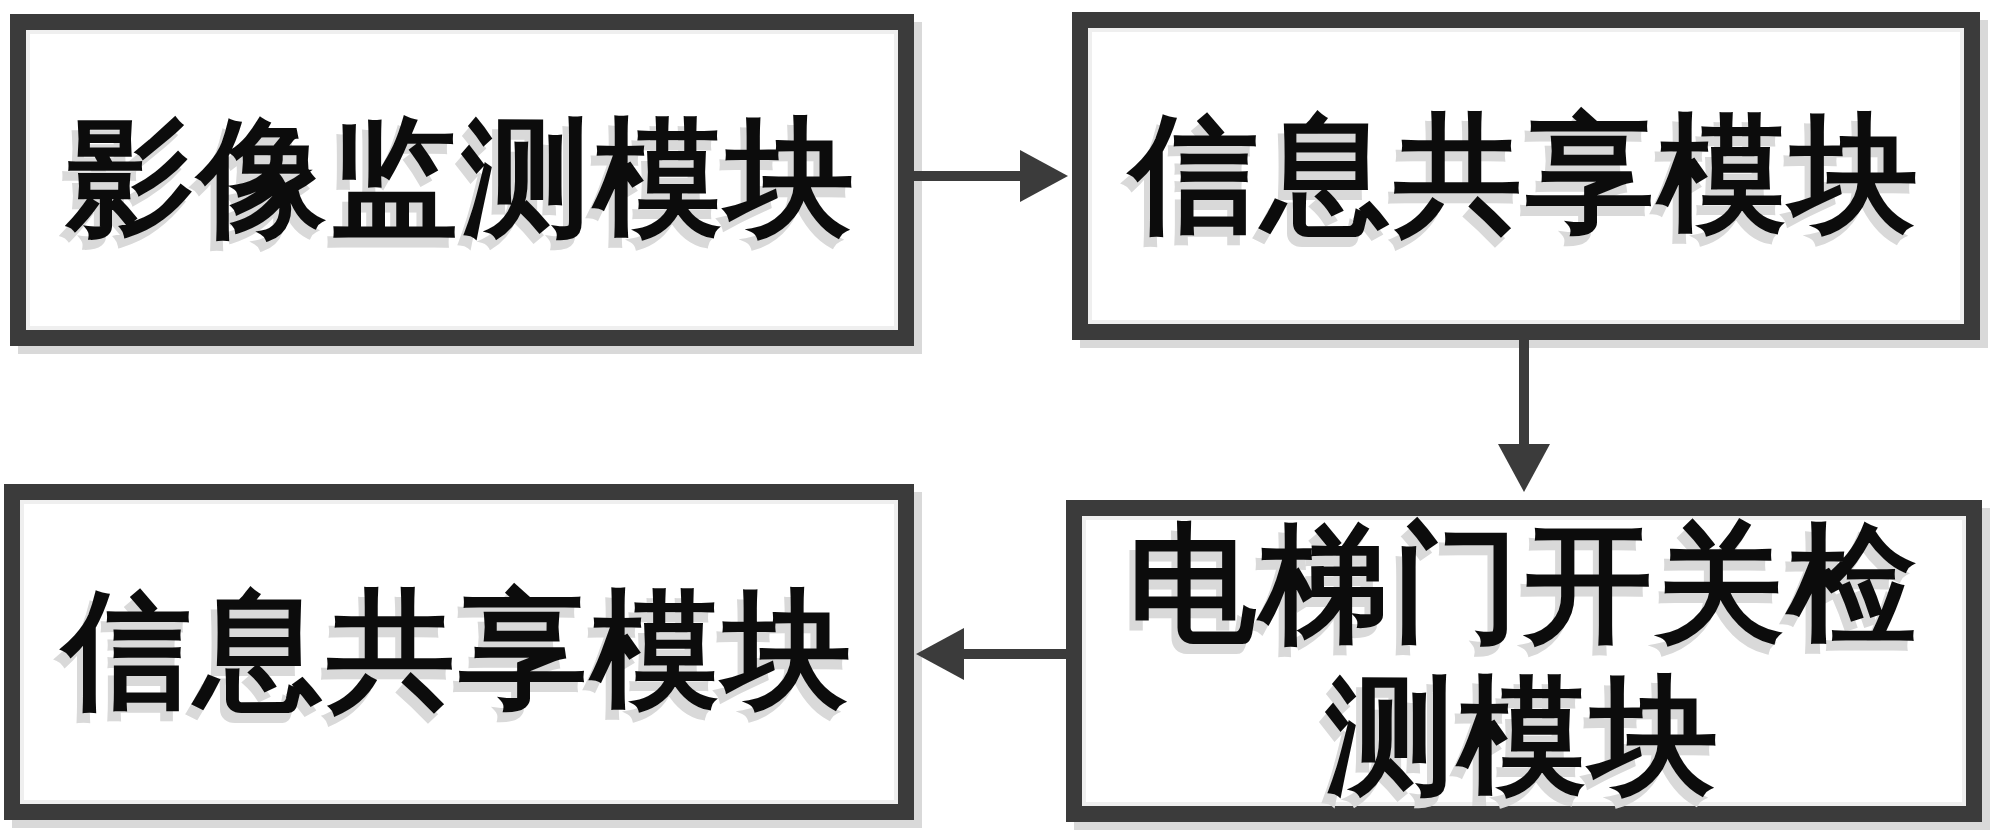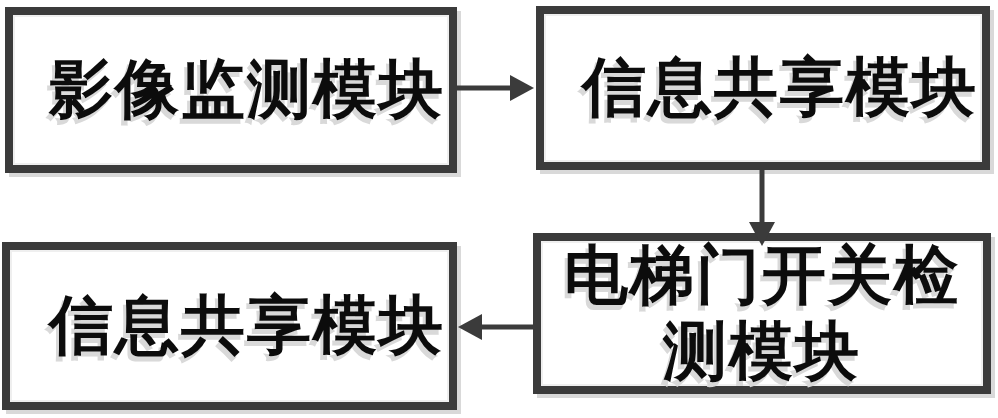--- a/index.html
+++ b/index.html
@@ -17,36 +17,36 @@
     overflow:hidden;
     font-family:"Liberation Serif","DejaVu Serif",serif;
   }
   .node{
     position:absolute;
     box-sizing:border-box;
     border:8px solid var(--border-color);
     background:var(--bg-color);
     display:flex;
     align-items:center;
-    justify-content:flex-end;
+    justify-content:center;
     text-align:center;
     box-shadow:4px 4px 0 var(--shadow-color), inset 0 0 0 2px #efefef;
   }
   .node .label{
     font-size:64px;
     line-height:76px;
     letter-spacing:2px;
     font-weight:600;
     color:var(--text-color);
     text-shadow:-3px 5px 0 var(--shadow-color);
     padding:0 4px;
   }
   #node-image-monitoring   {left:5px;   top:7px;   width:452px; height:166px;}
   #node-position-detection {left:536px; top:6px;   width:454px; height:164px;}
-  #node-door-switch        {left:533px; top:233px; width:458px; height:161px;}
+  #node-door-switch        {left:533px; top:250px; width:458px; height:161px;}
   #node-info-sharing       {left:2px;   top:242px; width:455px; height:168px;}
   #arrow-layer{
     position:absolute;
     left:0; top:0;
     width:998px; height:418px;
     pointer-events:none;
   }
   #arrow-layer line{stroke:var(--border-color);stroke-width:5;}
   #arrow-layer polygon{fill:var(--border-color);}
 </style>

